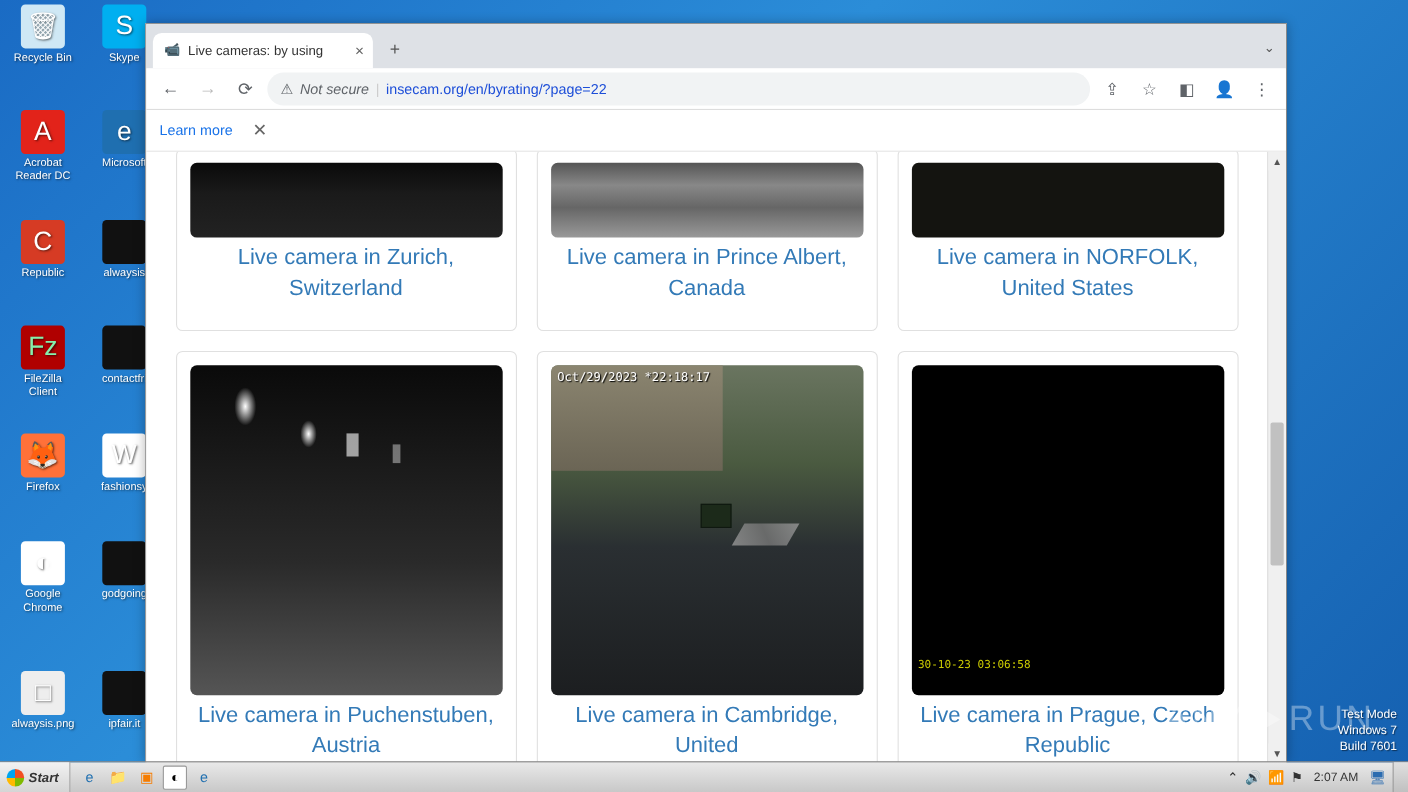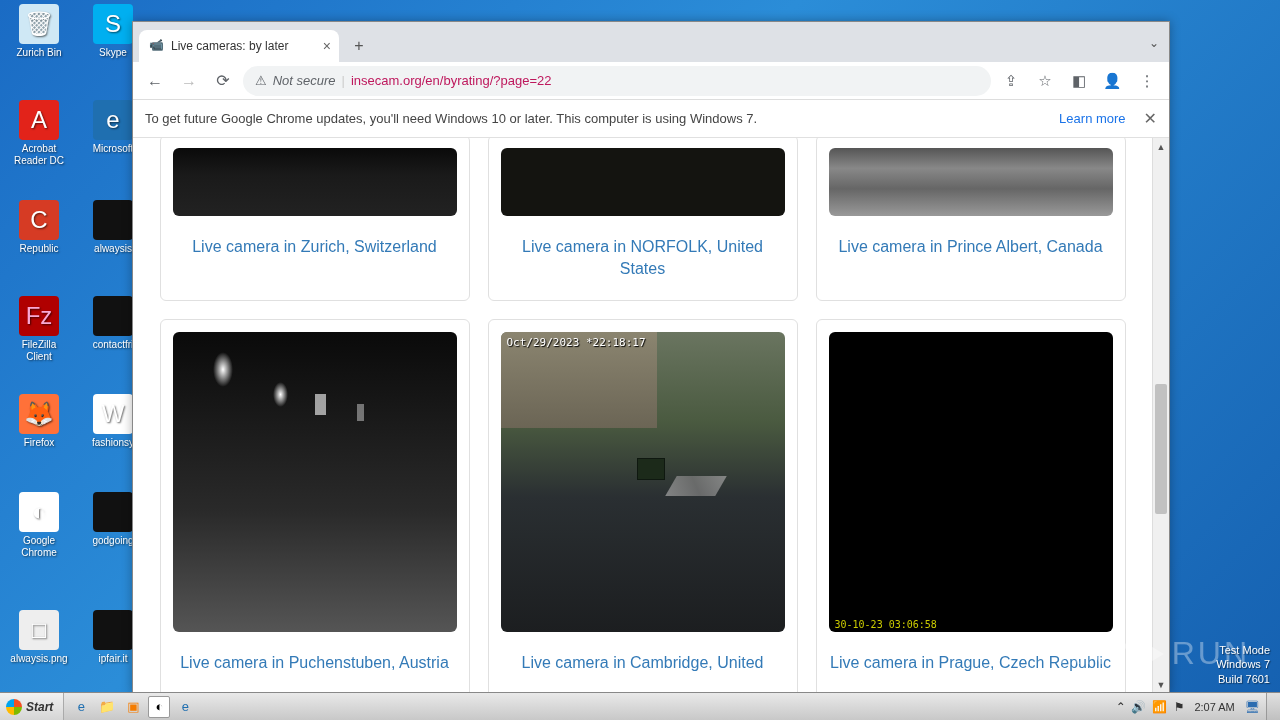--- a/index.html
+++ b/index.html
@@ -24,52 +24,52 @@
 .new-tab { width: 28px; height: 28px; display: flex; align-items: center; justify-content: center; font-size: 16px; color: #555; cursor: pointer; margin-left: 6px; margin-bottom: 2px; }
 .tab-caret { position: absolute; right: 10px; top: 14px; font-size: 12px; color: #555; cursor: pointer; }
 
 .toolbar { height: 38px; background: #fff; border-bottom: 1px solid #ddd; display: flex; align-items: center; padding: 0 8px; gap: 6px; }
 .nav-btn { width: 28px; height: 28px; border-radius: 50%; display: flex; align-items: center; justify-content: center; color: #5f6368; cursor: pointer; font-size: 16px; }
 .nav-btn.disabled { color: #bbb; cursor: default; }
 .omnibox { flex: 1; height: 30px; background: #f1f3f4; border-radius: 15px; display: flex; align-items: center; padding: 0 12px; font-size: 13px; color: #5f6368; gap: 6px; }
 .omnibox .sec-icon { font-size: 13px; }
 .omnibox .sec-text { color: #5f6368; font-style: italic; }
 .omnibox .sep { color: #ccc; }
-.omnibox .url { color: #be185d; }
+.omnibox .url { color: #1d4ed8; }
 .tb-icon { width: 28px; height: 28px; display: flex; align-items: center; justify-content: center; color: #5f6368; cursor: pointer; font-size: 15px; border-radius: 50%; }
 
 .info-bar { height: 38px; background: #fff; border-bottom: 1px solid #e0e0e0; display: flex; align-items: center; padding: 0 12px; font-size: 13px; color: #444; }
 .info-bar .msg { flex: 1; }
 .info-bar .learn { color: #1a73e8; margin-right: 18px; cursor: pointer; }
 .info-bar .close { color: #666; font-size: 16px; cursor: pointer; }
 
 .content { flex: 1; overflow: hidden; background: #fff; position: relative; display: flex; }
 .content-scroll { flex: 1; overflow: hidden; display: flex; justify-content: center; }
 .grid-wrap { display: grid; grid-template-columns: repeat(3, 310px); gap: 18px; padding: 0 10px; margin-top: -3px; }
 .card { border: 1px solid #e0e0e0; border-radius: 6px; padding: 12px; text-align: center; display: flex; flex-direction: column; }
 .card.row1 { height: 166px; }
 .card.row2 { height: 390px; }
 .thumb { width: 100%; border-radius: 6px; background: #222; position: relative; overflow: hidden; }
 .card.row1 .thumb { height: 68px; }
 .card.row2 .thumb { height: 300px; }
-.card-title { color: #337ab7; font-size: 16px; margin-top: 20px; line-height: 1.4; cursor: pointer; }
+.card-title { color: #337ab7; font-size: 20px; margin-top: 4px; line-height: 1.4; cursor: pointer; }
 
 
 .thumb-night1 { background: linear-gradient(#0a0a0a,#1a1a1a 40%,#222 100%); }
 .thumb-dark { background: #141410; }
 .thumb-gray { background: linear-gradient(#555,#888 30%,#666 60%,#999); }
 .thumb-street { background: linear-gradient(180deg,#0a0a0a 0%,#1a1a1a 30%,#2a2a2a 60%,#555 100%); position: relative; }
 .thumb-street::before { content: ""; position: absolute; top: 20px; left: 40px; width: 20px; height: 35px; background: radial-gradient(#fff, rgba(255,255,255,0) 70%); }
 .thumb-street::after { content: ""; position: absolute; top: 50px; left: 100px; width: 15px; height: 25px; background: radial-gradient(#fff, rgba(255,255,255,0) 70%); box-shadow: 40px 10px 0 -2px rgba(255,255,255,0.6), 80px 18px 0 -4px rgba(255,255,255,0.4); }
 .thumb-wet { background: linear-gradient(180deg,#6a7560 0%,#4a5a40 30%,#2a2f32 55%,#1c1e20 100%); position: relative; }
 .thumb-wet::before { content:""; position:absolute; top:0; left:0; width:55%; height:32%; background:linear-gradient(#8b8570,#6b6555); }
 .thumb-wet .dumpster { position:absolute; top:42%; left:48%; width:28px; height:22px; background:#1c2a1a; border:1px solid #0f1810; }
 .thumb-wet .ramp { position:absolute; top:48%; left:60%; width:50px; height:20px; background:linear-gradient(45deg,#999 0%,#777 50%,#999 100%); transform:skewX(-30deg); opacity:0.8; }
 .thumb-timestamp { position: absolute; top: 4px; left: 6px; color: #fff; font-size: 11px; font-family: monospace; text-shadow: 1px 1px 1px #000; }
-.thumb-timestamp.bottom { top: auto; bottom: 2px; color: #cc0; font-size: 10px; text-align: center; }
+.thumb-timestamp.bottom { top: auto; bottom: 22px; color: #cc0; font-size: 10px; text-align: center; }
 .thumb-black { background: #000; }
 
 .scrollbar { width: 17px; background: #f0f0f0; border-left: 1px solid #ddd; display: flex; flex-direction: column; }
 .scroll-btn { height: 17px; display: flex; align-items: center; justify-content: center; font-size: 9px; color: #555; cursor: pointer; background: #f0f0f0; }
 .scroll-track { flex: 1; position: relative; }
 .scroll-thumb { position: absolute; left: 2px; right: 2px; top: 44%; height: 25%; background: #c1c1c1; border-radius: 2px; }
 
 
 .watermark { position: absolute; right: 30px; bottom: 48px; color: rgba(255,255,255,0.35); font-size: 32px; font-weight: 300; letter-spacing: 3px; display: flex; align-items: center; gap: 8px; pointer-events:none; }
 .watermark .tri { width: 0; height: 0; border-left: 22px solid rgba(255,255,255,0.35); border-top: 13px solid transparent; border-bottom: 13px solid transparent; }
@@ -88,21 +88,21 @@
 .showdesk { width: 14px; height: 100%; border-left: 1px solid #999; background: linear-gradient(#e0e0e0,#c0c0c0); cursor: pointer; }
 </style>
 </head>
 <body>
 
 <div class="desktop">
 
   <div id="desk-icons">
       <div class="desktop-icon" style="left: 8px; top: 4px;">
         <div class="icon-img" style="background:#cfe8f5;color:#fff">🗑</div>
-        <div class="label">Zurich Bin</div>
+        <div class="label">Recycle Bin</div>
       </div>
       <div class="desktop-icon" style="left: 82px; top: 4px;">
         <div class="icon-img" style="background:#00aff0;color:#fff">S</div>
         <div class="label">Skype</div>
       </div>
       <div class="desktop-icon" style="left: 8px; top: 100px;">
         <div class="icon-img" style="background:#e2231a;color:#fff">A</div>
         <div class="label">Acrobat Reader DC</div>
       </div>
       <div class="desktop-icon" style="left: 82px; top: 100px;">
@@ -111,21 +111,21 @@
       </div>
       <div class="desktop-icon" style="left: 8px; top: 200px;">
         <div class="icon-img" style="background:#d63b24;color:#fff">C</div>
         <div class="label">Republic</div>
       </div>
       <div class="desktop-icon" style="left: 82px; top: 200px;">
         <div class="icon-img" style="background:#111;color:#fff"></div>
         <div class="label">alwaysis</div>
       </div>
       <div class="desktop-icon" style="left: 8px; top: 296px;">
-        <div class="icon-img" style="background:#b00000;color:#f9a8d4">Fz</div>
+        <div class="icon-img" style="background:#b00000;color:#86efac">Fz</div>
         <div class="label">FileZilla Client</div>
       </div>
       <div class="desktop-icon" style="left: 82px; top: 296px;">
         <div class="icon-img" style="background:#111;color:#fff"></div>
         <div class="label">contactfri</div>
       </div>
       <div class="desktop-icon" style="left: 8px; top: 394px;">
         <div class="icon-img" style="background:#ff7139;color:#fff">🦊</div>
         <div class="label">Firefox</div>
       </div>
@@ -153,21 +153,21 @@
 
   <div class="browser">
     <div class="window-controls">
       <div class="win-btn">—</div>
       <div class="win-btn">☐</div>
       <div class="win-btn">✕</div>
     </div>
     <div class="tab-strip">
       <div class="tab">
         <span class="tab-favicon">📹</span>
-        <span>Live cameras: by later</span>
+        <span>Live cameras: by using</span>
         <span class="tab-close">×</span>
       </div>
       <div class="new-tab">+</div>
       <div class="tab-caret">⌄</div>
     </div>
     <div class="toolbar">
       <div class="nav-btn">←</div>
       <div class="nav-btn disabled">→</div>
       <div class="nav-btn">⟳</div>
       <div class="omnibox">
@@ -176,38 +176,37 @@
         <span class="sep">|</span>
         <span class="url">insecam.org/en/byrating/?page=22</span>
       </div>
       <div class="tb-icon">⇪</div>
       <div class="tb-icon">☆</div>
       <div class="tb-icon">◧</div>
       <div class="tb-icon">👤</div>
       <div class="tb-icon">⋮</div>
     </div>
     <div class="info-bar">
-      <span class="msg">To get future Google Chrome updates, you'll need Windows 10 or later. This computer is using Windows 7.</span>
       <span class="learn">Learn more</span>
       <span class="close">✕</span>
     </div>
     <div class="content">
       <div class="content-scroll">
         <div class="grid-wrap" id="grid">
             <div class="card row1">
               <div class="thumb thumb-night1"></div>
               <a class="card-title">Live camera in Zurich, Switzerland</a>
             </div>
             <div class="card row1">
+              <div class="thumb thumb-gray"></div>
+              <a class="card-title">Live camera in Prince Albert, Canada</a>
+            </div>
+            <div class="card row1">
               <div class="thumb thumb-dark"></div>
               <a class="card-title">Live camera in NORFOLK, United States</a>
-            </div>
-            <div class="card row1">
-              <div class="thumb thumb-gray"></div>
-              <a class="card-title">Live camera in Prince Albert, Canada</a>
             </div>
             <div class="card row2">
               <div class="thumb thumb-street"></div>
               <a class="card-title">Live camera in Puchenstuben, Austria</a>
             </div>
             <div class="card row2">
               <div class="thumb thumb-wet">
                 <div class="thumb-timestamp">Oct/29/2023  *22:18:17</div>
                 <div class="dumpster"></div>
                 <div class="ramp"></div>

